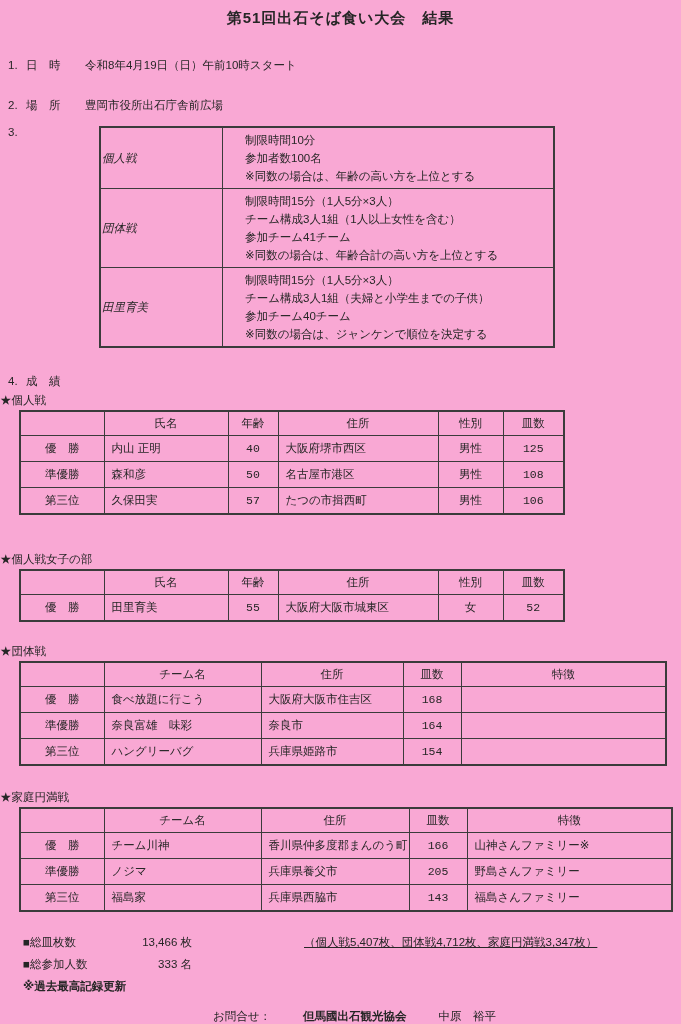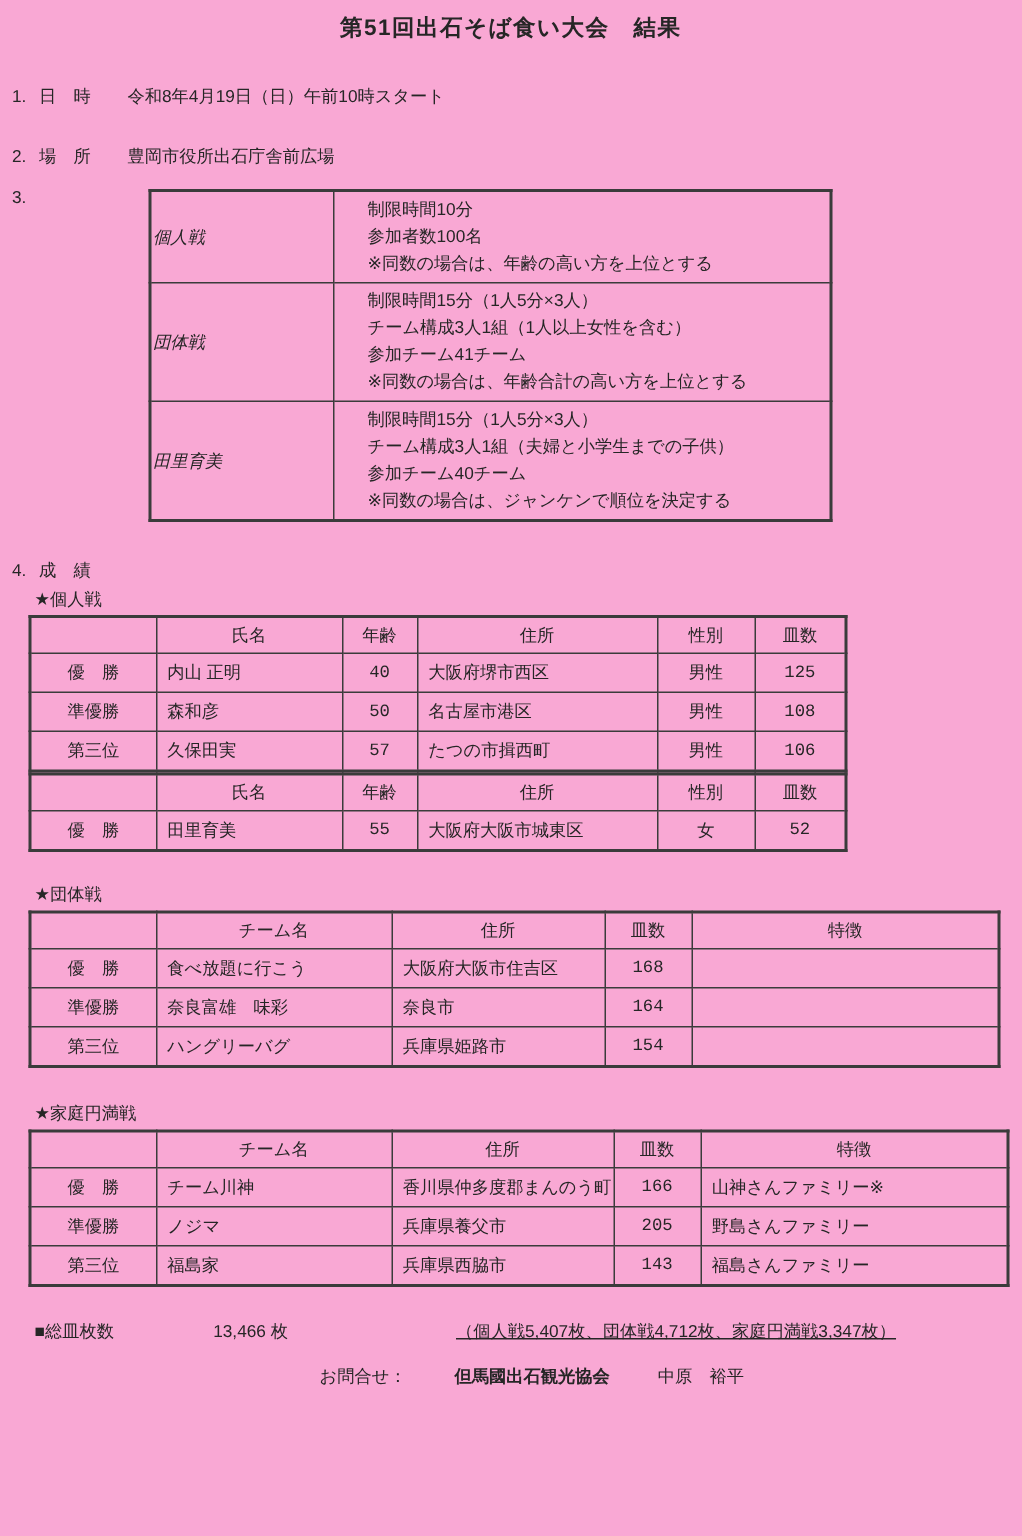--- a/index.html
+++ b/index.html
@@ -25,21 +25,21 @@
   table { border-collapse:collapse; table-layout:fixed; }
   table.grid { border:2px solid #3b3b3b; }
   table.grid td, table.grid th { border:1px solid #3b3b3b; font-weight:normal; overflow:hidden; white-space:nowrap; }
 
   .rules-table { width:456px; }
   .rules-cat { width:119px; text-align:left; vertical-align:middle;font-style:italic; }
   .rules-desc { padding:3px 22px; }
   .rules-desc .line { line-height:18px; }
 
   .section4 { display:flex; margin-top:26px; line-height:15px; }
-  .star-heading { margin-left:23px; margin-top:4px; margin-bottom:2px; line-height:15px; }
+  .star-heading { margin-top:4px; margin-bottom:2px; line-height:15px;font-family:Liberation Serif, serif; }
   .sec-ind-women { margin-top:37px; }
   .sec-team { margin-top:22px; }
   .sec-family { margin-top:24px; }
 
   table.res { margin-left:19px; }
   table.res th { height:21px; text-align:center; }
   table.res td { height:23px; }
   .c { text-align:center;font-family:Liberation Mono, monospace; }
   .l { text-align:left; padding-left:7px; }
 
@@ -160,20 +160,21 @@
         <td class="c">第三位</td>
         <td class="l">久保田実</td>
         <td class="c">57</td>
         <td class="l">たつの市揖西町</td>
         <td class="c">男性</td>
         <td class="c">106</td>
       </tr>
     </tbody>
   </table>
 
+  <div class="star-heading sec-ind-women">★個人戦女子の部</div>
   <table class="grid res">
     <colgroup>
         <col class="w-rank">
         <col class="w-name">
         <col class="w-age">
         <col class="w-addr">
         <col class="w-sex">
         <col class="w-plates">
       </colgroup>
     <thead>
@@ -283,20 +284,25 @@
       </tr>
     </tbody>
   </table>
 
   <div class="summary">
     <div class="sum-line">
       <span class="sum-label">■総皿枚数</span>
       <span class="sum-value">13,466 枚</span>
       <span class="sum-extra">（個人戦5,407枚、団体戦4,712枚、家庭円満戦3,347枚）</span>
     </div>
+    <div class="sum-line">
+      <span class="sum-label">■総参加人数</span>
+      <span class="sum-value">333 名</span>
+    </div>
+    <div class="record-note">※過去最高記録更新</div>
   </div>
 
   <div class="contact">
     <div class="contact-line">
       <span class="contact-label">お問合せ：</span>
       <span class="contact-org">但馬國出石観光協会</span>
       <span class="contact-person">中原　裕平</span>
     </div>
 
   </div>

